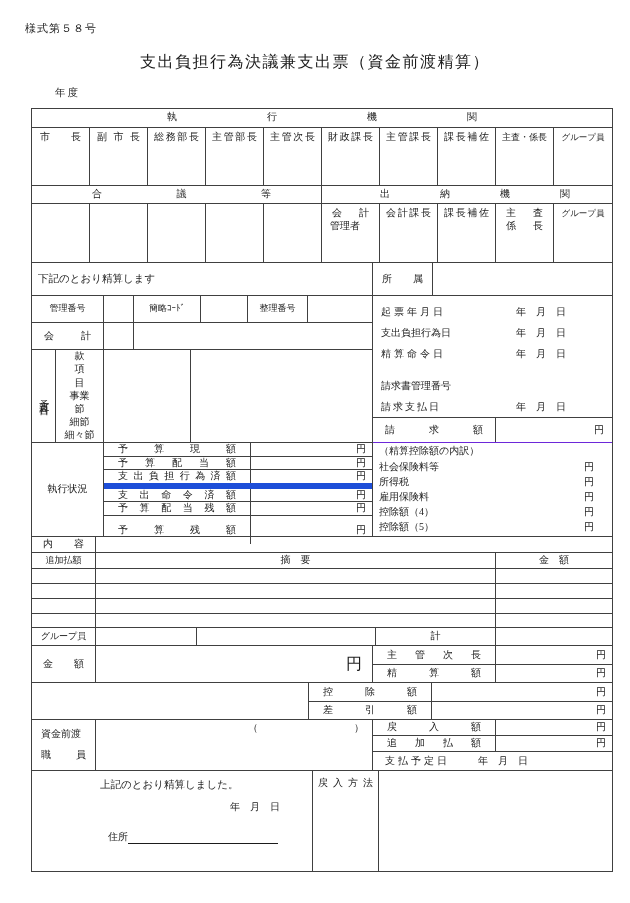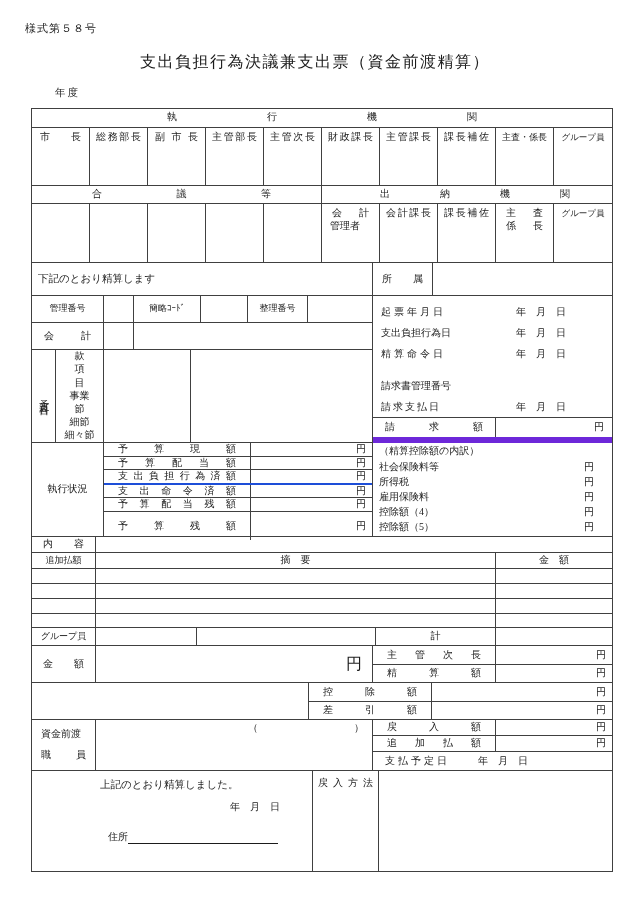--- a/index.html
+++ b/index.html
@@ -45,22 +45,22 @@
 <div class="abs nendo">年度</div>
 
 <div class="abs form">
 
   <div class="r" style="height:19px">
     <div class="c nr fill just" style="padding:2px 135px 0 135px">執行機関</div>
   </div>
 
   <div class="r" style="height:58px">
     <div class="c w10 vtop just" style="padding:3px 8px 0 8px">市長</div>
+    <div class="c w10 vtop just" style="padding:3px 7px 0 7px">副市長</div>
     <div class="c w10 vtop just" style="padding:3px 6px 0 6px">総務部長</div>
-    <div class="c w10 vtop just" style="padding:3px 7px 0 7px">副市長</div>
     <div class="c w10 vtop just" style="padding:3px 6px 0 6px">主管部長</div>
     <div class="c w10 vtop just" style="padding:3px 6px 0 6px">主管次長</div>
     <div class="c w10 vtop just" style="padding:3px 6px 0 6px">財政課長</div>
     <div class="c w10 vtop just" style="padding:3px 6px 0 6px">主管課長</div>
     <div class="c w10 vtop just" style="padding:3px 6px 0 6px">課長補佐</div>
     <div class="c w10 vtop cen sm" style="padding-top:4px">主査・係長</div>
     <div class="c nr fill vtop cen xs" style="padding-top:4px">グループ員</div>
   </div>
 
   <div class="r" style="height:18px">
@@ -144,21 +144,21 @@
               </div>
           </div>
           <div style="flex:1;display:flex;border-bottom:1px solid #404040;box-sizing:border-box">
             <div class="c vmid" style="width:147px">
                 <div class="just" style="width:100%;padding:0 14px">予算配当額</div>
               </div>
             <div class="c nr fill unit-right" style="padding-right:6px">
                 <span>円</span>
               </div>
           </div>
-          <div style="flex:1;display:flex;border-bottom:2px solid #1d4ed8;box-sizing:border-box">
+          <div style="flex:1;display:flex;border-bottom:6px solid #1d4ed8;box-sizing:border-box">
             <div class="c vmid" style="width:147px">
                 <div class="just" style="width:100%;padding:0 14px">支出負担行為済額</div>
               </div>
             <div class="c nr fill unit-right" style="padding-right:6px">
                 <span>円</span>
               </div>
           </div>
           <div style="flex:1;display:flex;border-bottom:1px solid #404040;box-sizing:border-box">
             <div class="c vmid" style="width:147px">
                 <div class="just" style="width:100%;padding:0 14px">支出命令済額</div>
@@ -202,21 +202,21 @@
           <span style="margin-right:46px">年　月　日</span>
         </div>
         <div class="rowline" style="height:21px;margin-top:11px">
           <span>請求書管理番号</span>
         </div>
         <div class="rowline" style="height:21px">
           <span class="ls2">請求支払日</span>
           <span style="margin-right:46px">年　月　日</span>
         </div>
       </div>
-      <div style="height:25px;display:flex;border-bottom:6px solid #6d28d9;box-sizing:border-box">
+      <div style="height:25px;display:flex;border-bottom:1px solid #6d28d9;box-sizing:border-box">
         <div class="c vmid" style="width:123px">
           <div class="just" style="width:100%;padding:0 12px">請求額</div>
         </div>
         <div class="c nr fill unit-right" style="padding-right:8px">
             <span>円</span>
           </div>
       </div>
       <div class="fill" style="padding:2px 0 0 6px;box-sizing:border-box">
         <div style="height:15px">（精算控除額の内訳）</div>
         <div class="rowline" style="height:15px">

